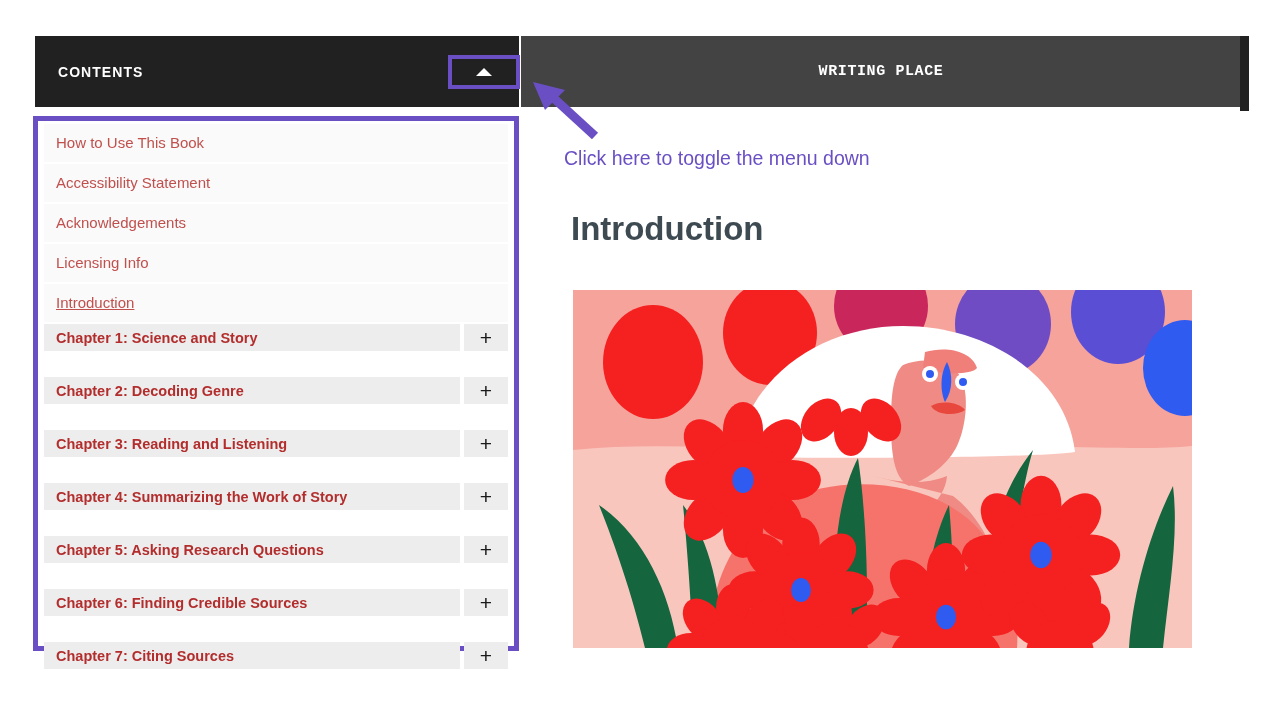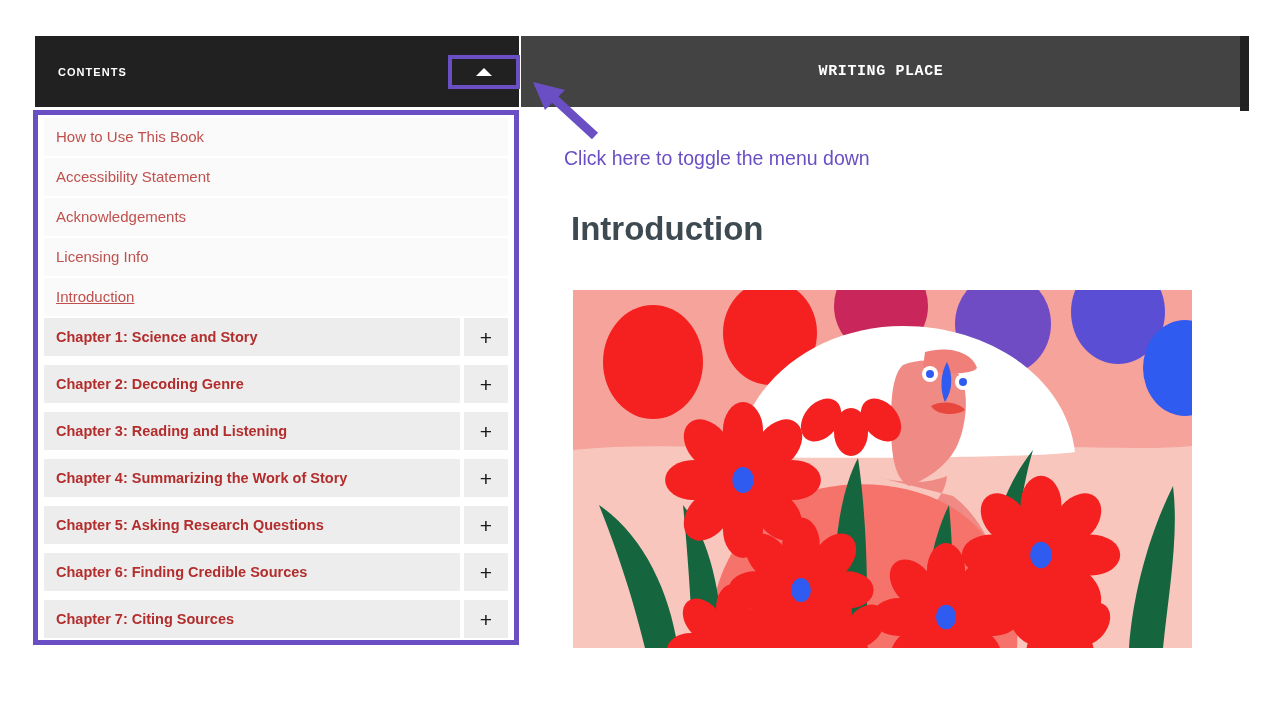--- a/index.html
+++ b/index.html
@@ -28,21 +28,21 @@
     top: 36px;
     width: 484px;
     height: 71px;
     background: #212121;
     display: flex;
     align-items: center;
     box-sizing: border-box;
   }
   .toc-header-title {
     color: #ffffff;
-    font-size: 11px;
+    font-size: 14px;
     font-weight: 600;
     letter-spacing: 1.05px;
     margin-left: 23px;
     font-family: "Liberation Sans", sans-serif;
   }
   .toc-toggle-wrap {
     position: absolute;
     left: 448px;
     top: 55px;
     width: 72px;
@@ -70,21 +70,21 @@
     height: 0;
     border-left: 8px solid transparent;
     border-right: 8px solid transparent;
     border-bottom: 8px solid #ffffff;
   }
 
   
   .toc-box {
     position: absolute;
     left: 33px;
-    top: 110px;
+    top: 116px;
     width: 486px;
     height: 535px;
     border: 5px solid #6a4fc4;
     box-sizing: border-box;
     background: #ffffff;
     padding: 3px 6px 3px 6px;
   }
   .toc-list {
     list-style: none;
     margin: 0;
@@ -105,22 +105,22 @@
     text-decoration: none;
     font-family: "Liberation Sans", sans-serif;
   }
   .toc-item-front.current .toc-link {
     text-decoration: underline;
   }
 
   .toc-item-chapter {
     display: flex;
     align-items: stretch;
-    height: 38px;
-    margin-bottom: 9px;
+    height: 27px;
+    margin-bottom: 26px;
     gap: 4px;
   }
   .chapter-label-box {
     flex: 1 1 auto;
     background: #ededed;
     display: flex;
     align-items: center;
     padding-left: 12px;
     box-sizing: border-box;
     cursor: pointer;

